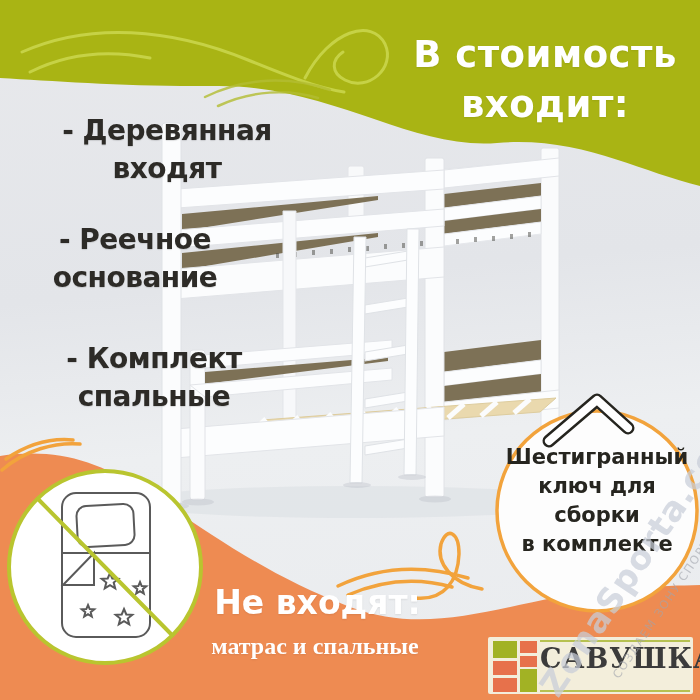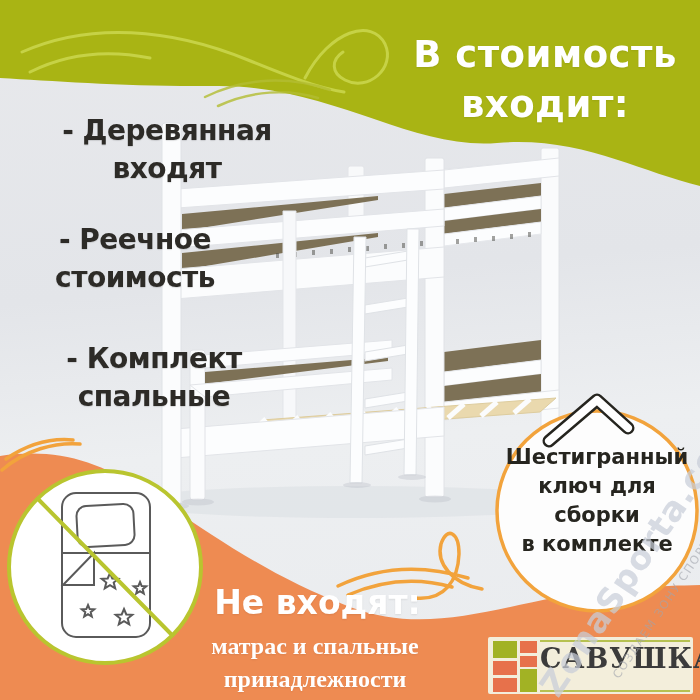--- a/index.html
+++ b/index.html
@@ -203,38 +203,37 @@
     <div>В стоимость</div>
     <div>входит:</div>
   </div>
 
   <div class="txt dark item item1">
     <div>- Деревянная</div>
     <div>входят</div>
   </div>
   <div class="txt dark item item2">
     <div>- Реечное</div>
-    <div>стоимость</div>
+    <div>основание</div>
   </div>
   <div class="txt dark item item3">
     <div>- Комплект</div>
     <div>спальные</div>
   </div>
 
   <div class="txt hexsign">
     <div>Шестигранный</div>
     <div>ключ для</div>
     <div>сборки</div>
     <div>в комплекте</div>
   </div>
 
   <div class="txt white ni-title">Не входят:</div>
   <div class="txt white ni-lines">
     <div>матрас и спальные</div>
-    <div>принадлежности</div>
   </div>
 
   <div class="txt logo-name">САВУШКА</div>
   <div class="txt logo-tag">Wooden Product Factory</div>
 
   <div class="wm wm-main">ZonaSporta.com</div>
   <div class="wm wm-sub">СОЗДАЕМ ЗОНУ СПОРТА</div>
 </div>
 
 </body></html>

